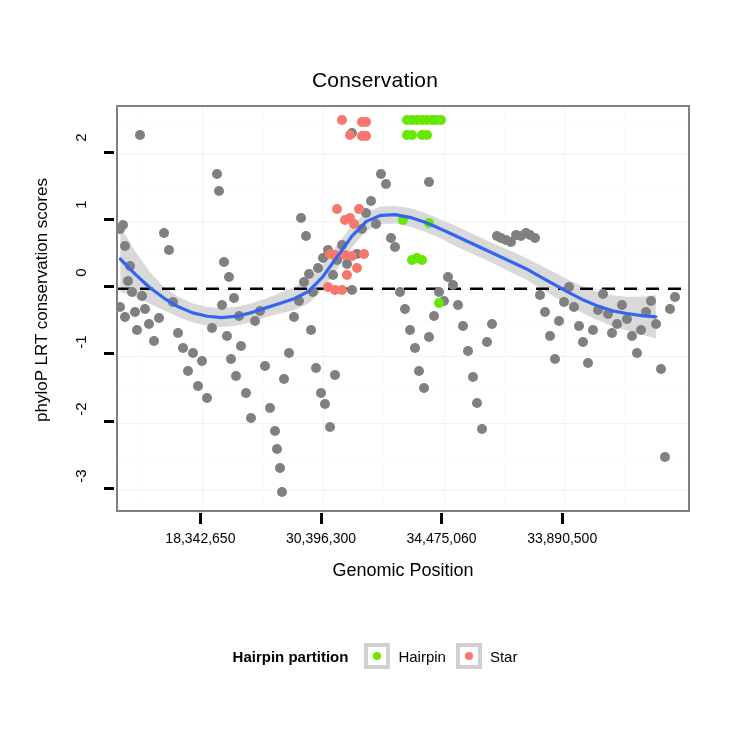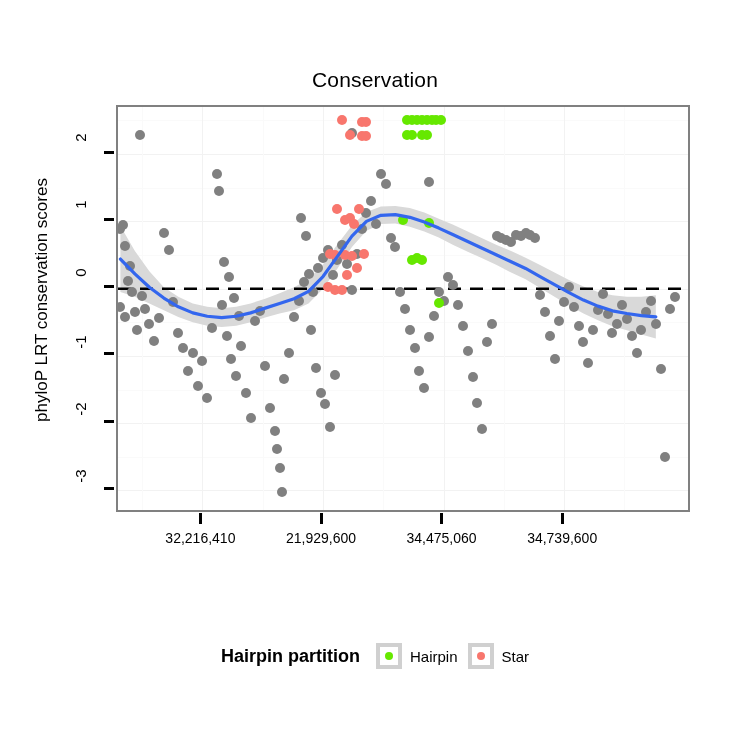--- a/index.html
+++ b/index.html
@@ -78,21 +78,21 @@
     text-align: center; font-size: 18px; color: #000;
   }
 
   
   #legend {
     position: absolute;
     left: 0; top: 643px; width: 750px;
     display: flex; justify-content: center; align-items: center;
     gap: 10px;
   }
-  #legend-title { font-size: 18px; font-weight: bold; color: #000; margin-right: 6px; }
+  #legend-title { font-size: 15px; font-weight: bold; color: #000; margin-right: 6px; }
   .legend-entry { display: flex; align-items: center; gap: 8px; }
   .legend-key {
     width: 26px; height: 26px;
     background: #ffffff;
     border: 4px solid #d0d0d0;
     box-sizing: border-box;
     display: flex; align-items: center; justify-content: center;
   }
   .legend-dot { width: 8px; height: 8px; border-radius: 50%; }
   .legend-label { font-size: 15px; color: #000; }
@@ -341,30 +341,31 @@
       </div>
       <div class="tick-y" style="top: 217.864px;"></div>
       <div class="ylab-wrap" style="top: 212.364px;">
         <span>1</span>
       </div>
       <div class="tick-y" style="top: 150.591px;"></div>
       <div class="ylab-wrap" style="top: 145.091px;">
         <span>2</span>
       </div>
       <div class="tick-x" style="left: 198.912px;"></div>
-      <div class="xlab" style="left: 130.412px;">32,216,410</div>
+      <div class="xlab" style="left: 130.412px;">18,342,650</div>
       <div class="tick-x" style="left: 319.5px;"></div>
-      <div class="xlab" style="left: 251px;">21,929,600</div>
+      <div class="xlab" style="left: 251px;">30,396,300</div>
       <div class="tick-x" style="left: 440.088px;"></div>
       <div class="xlab" style="left: 371.588px;">34,475,060</div>
       <div class="tick-x" style="left: 560.676px;"></div>
-      <div class="xlab" style="left: 492.176px;">34,739,600</div>
+      <div class="xlab" style="left: 492.176px;">33,890,500</div>
     </div>
 
   <div id="y-axis-title">phyloP LRT conservation scores</div>
+  <div id="x-axis-title">Genomic Position</div>
 
   <div id="legend">
     <div id="legend-title">Hairpin partition</div>
     <div class="legend-entry">
       <div class="legend-key">
         <div class="legend-dot" id="legend-dot-0" style="background: rgb(102, 232, 0);"></div>
       </div>
       <div class="legend-label">Hairpin</div>
     </div>
     <div class="legend-entry">

